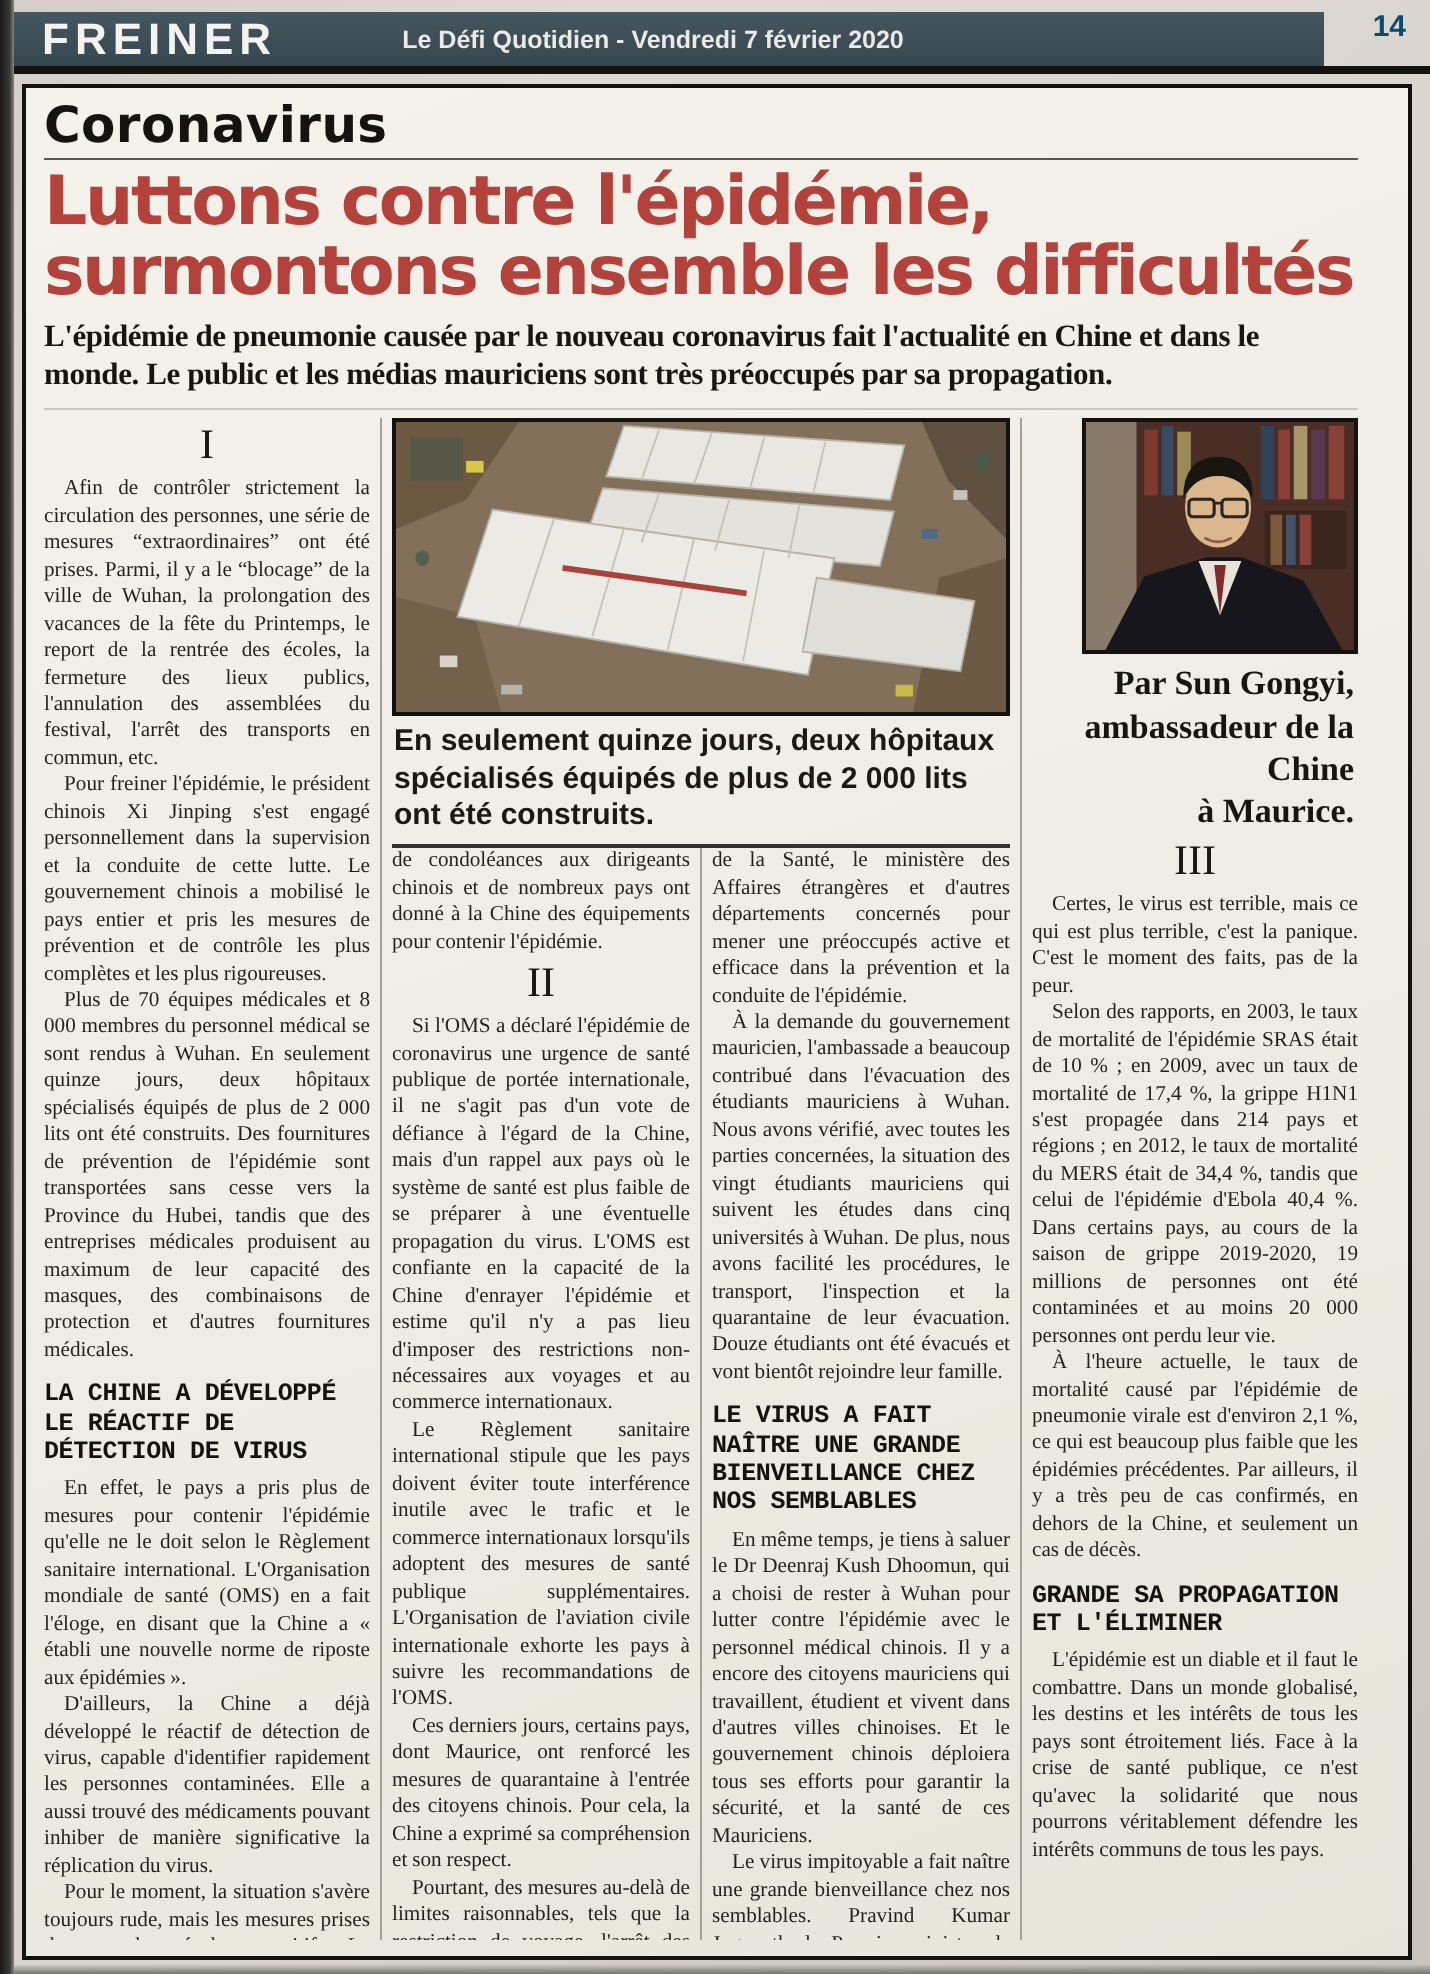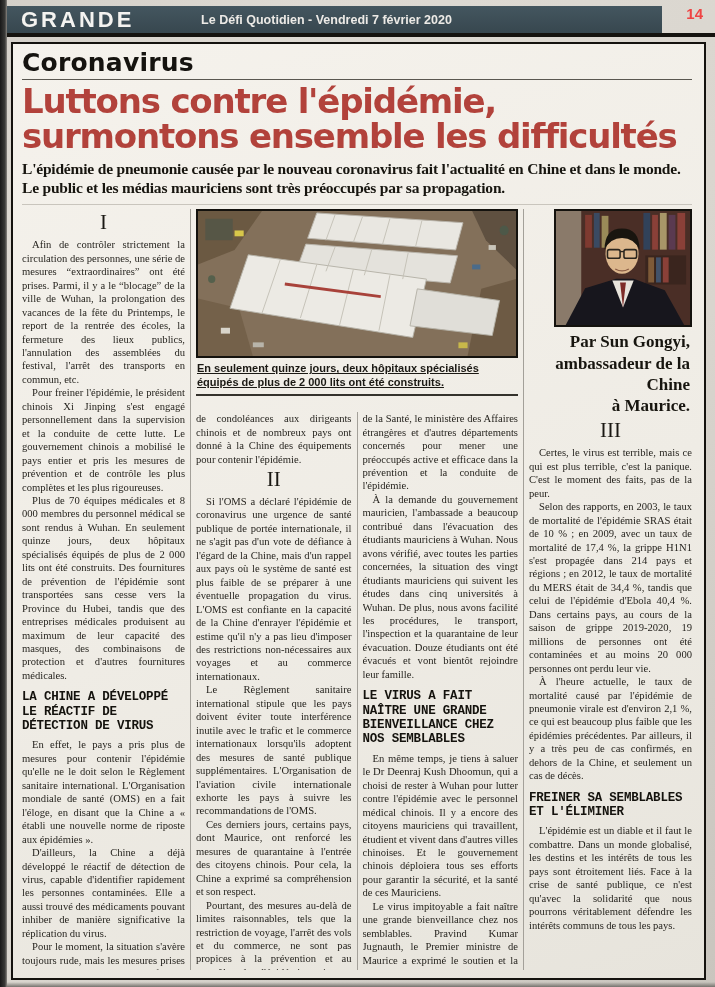--- a/index.html
+++ b/index.html
@@ -20,36 +20,36 @@
   .masthead-title{
     font-family:"Liberation Sans", sans-serif;font-weight:800;letter-spacing:3px;
     font-size:22px;color:#f4f3f0;margin-left:14px;
   }
   .masthead-date{
     position:absolute;left:0;right:16px;text-align:center;
     font-family:"Liberation Sans", sans-serif;font-weight:700;font-size:12.5px;color:#eceae6;
   }
   .page-number{
     position:absolute;top:5px;right:12px;font-family:"Liberation Sans", sans-serif;
-    font-weight:800;font-size:15px;color:#ef4444;z-index:3;
+    font-weight:800;font-size:15px;color:#0c4a6e;z-index:3;
   }
   .header-rule{position:absolute;top:33px;left:0;width:715px;height:4px;background:#15130f;z-index:3;}
 
   
   .ghost{position:absolute;top:55px;right:30px;width:300px;height:110px;z-index:0;opacity:.18;filter:blur(2px);}
   .ghost i{display:block;background:#6d7f8c;height:14px;margin:9px 0;border-radius:2px;}
   .ghost i:nth-child(2){background:#a8584e;height:22px;width:85%;}
   .ghost i:nth-child(3){background:#a8584e;height:22px;width:70%;}
 
   
   .article-box{
     position:absolute;top:42px;left:11px;right:9px;bottom:7px;
     background:linear-gradient(160deg,#f5f2ec 0%,#efece5 55%,#e7e4dc 100%);
     border:2px solid #14120e;z-index:2;
-    padding:6px 12px 8px 9px;display:flex;flex-direction:column;box-sizing:border-box;
+    padding:6px 25px 8px 9px;display:flex;flex-direction:column;box-sizing:border-box;
   }
   .kicker{
     font-family:"DejaVu Sans", sans-serif;font-weight:800;font-size:25px;line-height:1.05;
     color:#15130f;letter-spacing:.2px;
   }
   .kicker-rule{height:1px;background:#5a5750;margin:3px 0 2px 0;}
   .headline{
     font-family:"DejaVu Sans", sans-serif;font-weight:800;color:#b2423b;
     font-size:34px;line-height:1.02;letter-spacing:-1.2px;margin:2px 0 6px 0;
   }
@@ -72,22 +72,22 @@
   }
   p.para.noindent{text-indent:0;}
   .subhead{
     font-family:Liberation Mono, monospace;font-weight:800;font-size:12.5px;line-height:1.15;
     color:#14120d;margin:8px 0 5px 0;letter-spacing:-.2px;
   }
 
   
   .main-photo{border:2px solid #14120e;display:block;width:100%;height:149px;box-sizing:border-box;background:#83705a;}
   .caption{
-    font-family:"Liberation Sans", sans-serif;font-weight:700;font-size:11px;line-height:1.22;
-    color:#1b1914;padding:4px 1px 5px 1px;border-bottom:2px solid #34322c;margin-bottom:16px;text-decoration:underline;
+    font-family:"Liberation Sans", sans-serif;font-weight:700;font-size:15px;line-height:1.22;
+    color:#1b1914;padding:4px 1px 5px 1px;border-bottom:2px solid #34322c;margin-bottom:0;
   }
   .subcols{flex:1;display:flex;overflow:hidden;}
   .subcol{flex:1;overflow:hidden;}
 
   .portrait-wrap{display:flex;justify-content:flex-end;}
   .portrait{border:2px solid #14120e;width:138px;height:118px;box-sizing:border-box;background:#5a3a30;display:block;}
   .byline{
     font-family:"Liberation Serif", serif;font-weight:700;font-size:17px;line-height:1.25;
     text-align:right;margin:4px 2px 2px 0;color:#17150f;
   }
@@ -97,21 +97,21 @@
 
 <div class="page-edge-left"></div>
 <div class="page-edge-bottom"></div>
 <div class="ghost">
     <i></i>
     <i></i>
     <i></i>
   </div>
 
 <div class="masthead-bar">
-  <span class="masthead-title">GRANDE</span>
+  <span class="masthead-title">FREINER</span>
   <span class="masthead-date">Le Défi Quotidien - Vendredi 7 février 2020</span>
 </div>
 <span class="page-number">14</span>
 <div class="header-rule"></div>
 
 <div class="article-box">
 
   <div class="kicker">Coronavirus</div>
   <div class="kicker-rule"></div>
 
@@ -230,19 +230,19 @@
       </div>
       <div class="byline">
         <span>Par Sun Gongyi,</span><br>
         <span>ambassadeur de la Chine</span><br>
         <span>à Maurice.</span>
       </div>
       <div class="roman">III</div>
       <p class="para">Certes, le virus est terrible, mais ce qui est plus terrible, c'est la panique. C'est le moment des faits, pas de la peur.</p>
       <p class="para">Selon des rapports, en 2003, le taux de mortalité de l'épidémie SRAS était de 10 % ; en 2009, avec un taux de mortalité de 17,4 %, la grippe H1N1 s'est propagée dans 214 pays et régions ; en 2012, le taux de mortalité du MERS était de 34,4 %, tandis que celui de l'épidémie d'Ebola 40,4 %. Dans certains pays, au cours de la saison de grippe 2019-2020, 19 millions de personnes ont été contaminées et au moins 20 000 personnes ont perdu leur vie.</p>
       <p class="para">À l'heure actuelle, le taux de mortalité causé par l'épidémie de pneumonie virale est d'environ 2,1 %, ce qui est beaucoup plus faible que les épidémies précédentes. Par ailleurs, il y a très peu de cas confirmés, en dehors de la Chine, et seulement un cas de décès.</p>
-      <h3 class="subhead">FREINER SA SEMBLABLES ET L'ÉLIMINER</h3>
+      <h3 class="subhead">GRANDE SA PROPAGATION ET L'ÉLIMINER</h3>
       <p class="para">L'épidémie est un diable et il faut le combattre. Dans un monde globalisé, les destins et les intérêts de tous les pays sont étroitement liés. Face à la crise de santé publique, ce n'est qu'avec la solidarité que nous pourrons véritablement défendre les intérêts communs de tous les pays.</p>
 
     </div>
 
   </div>
 </div>
 
 </body></html>

